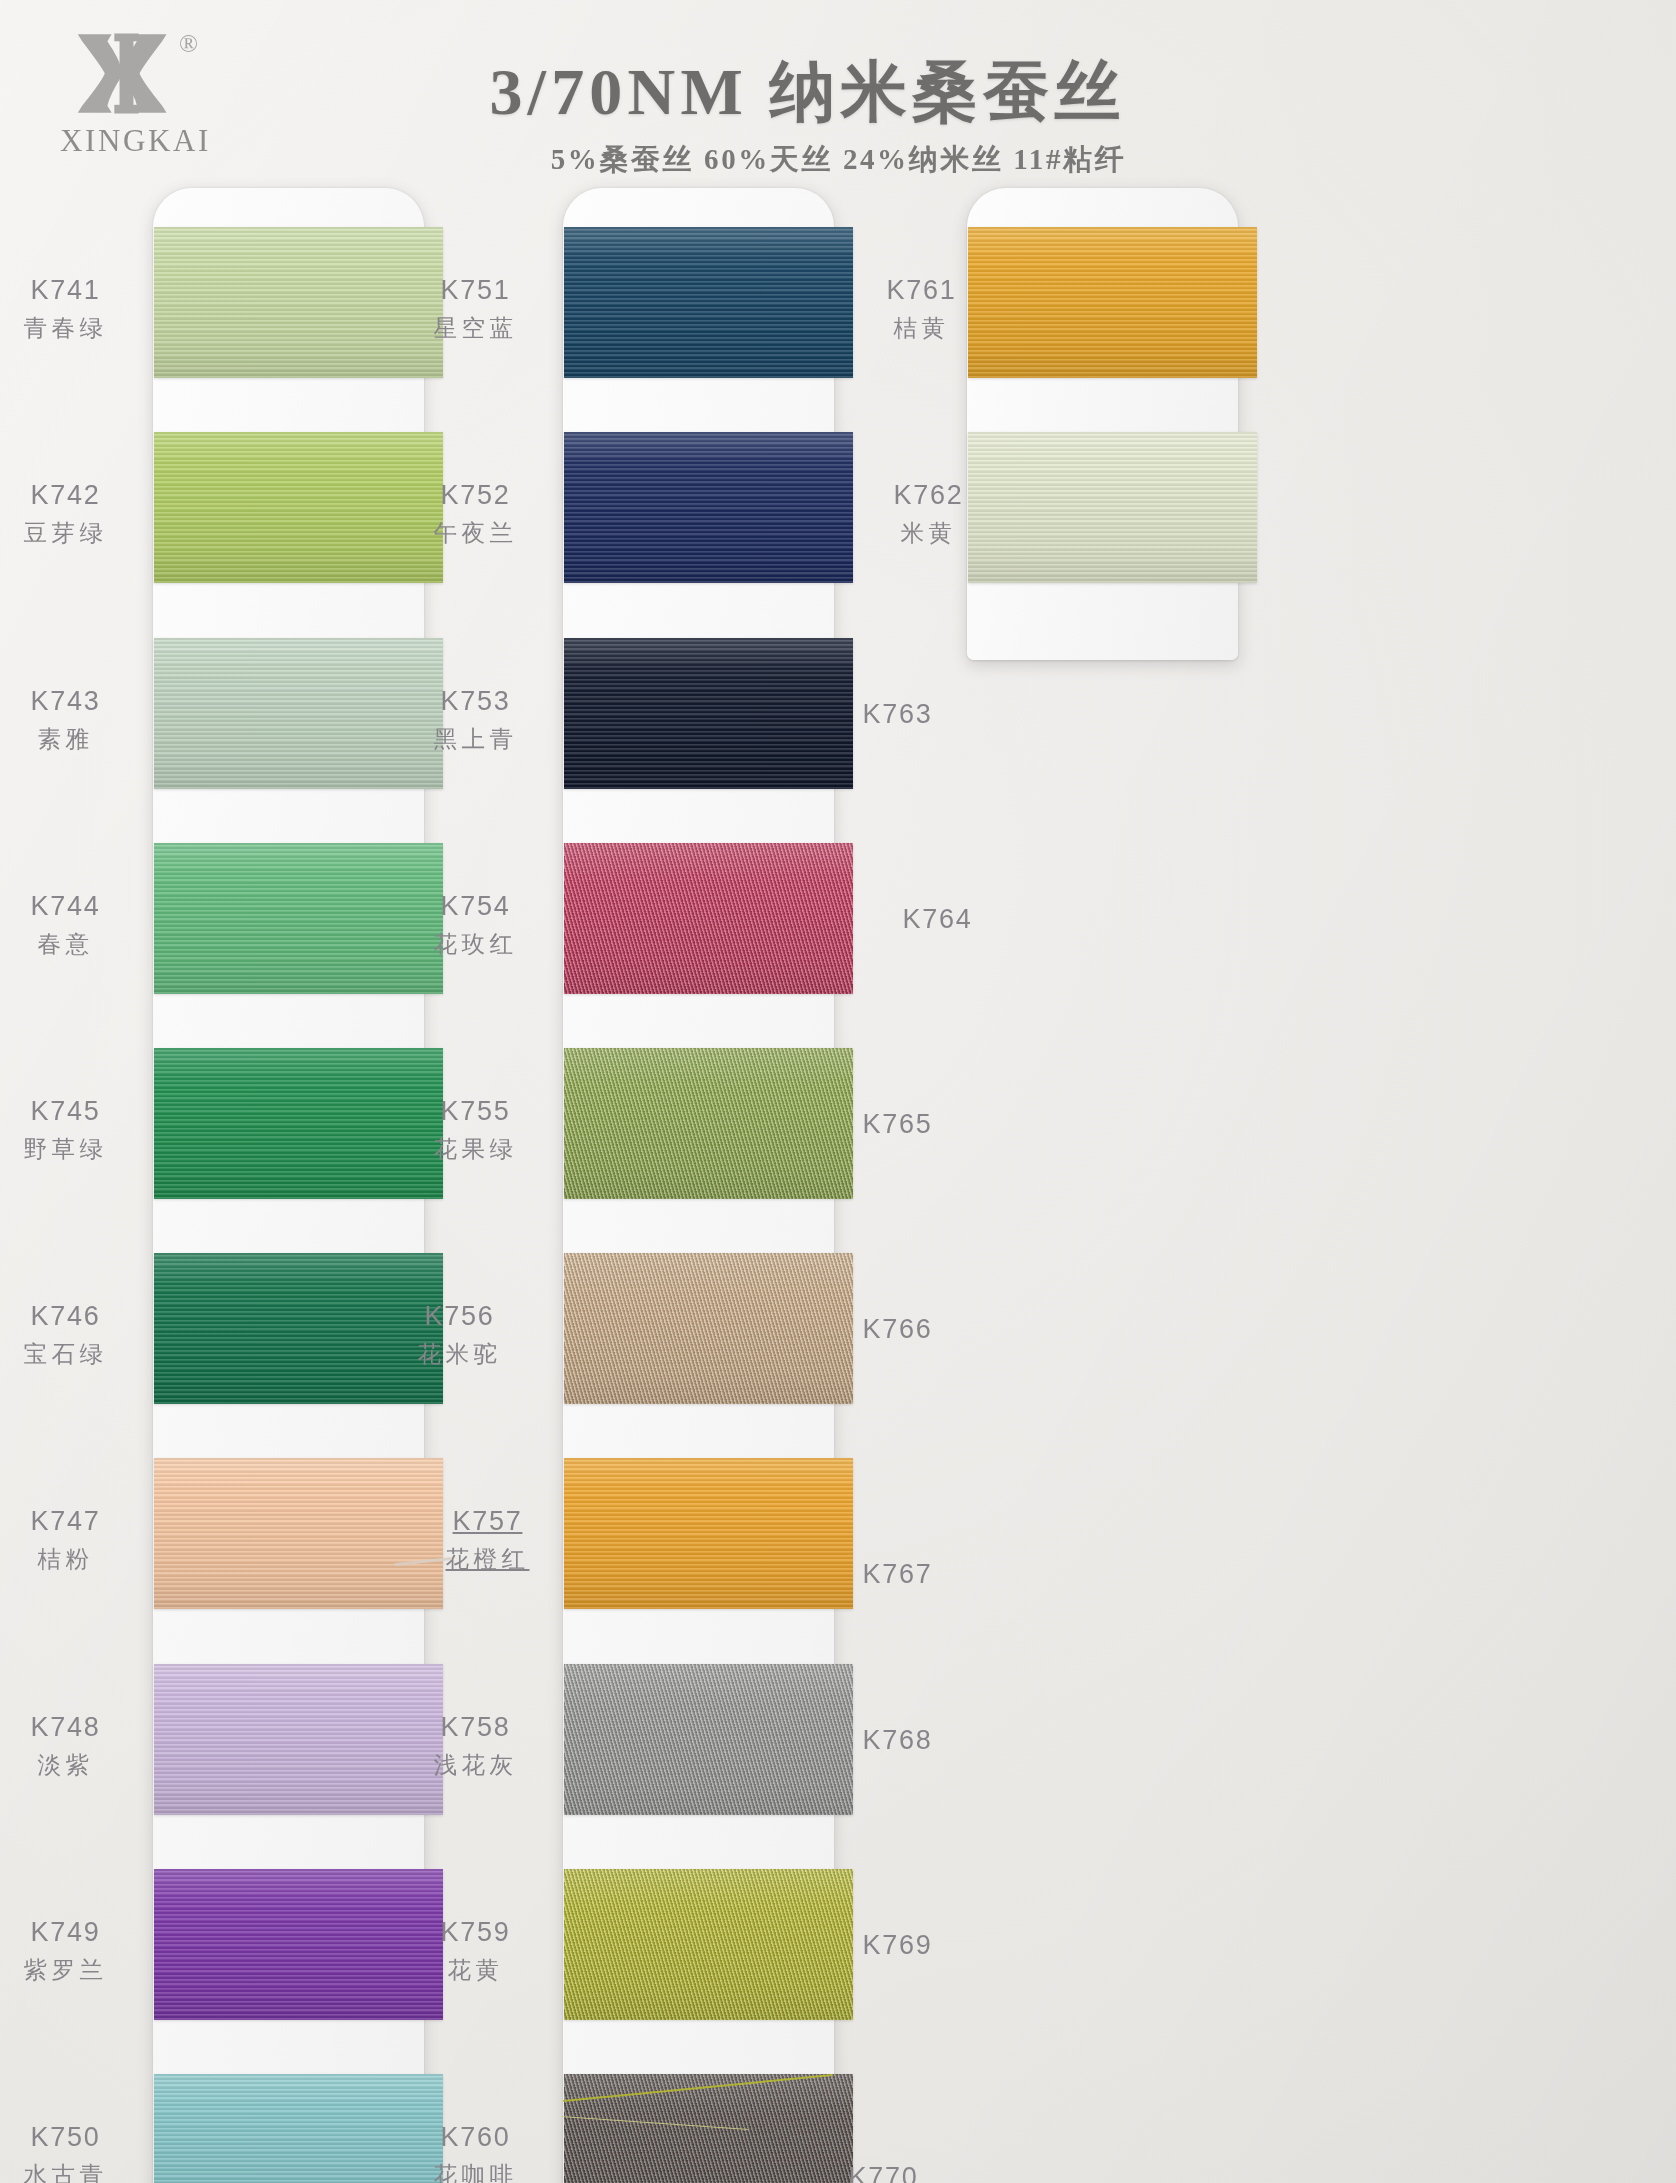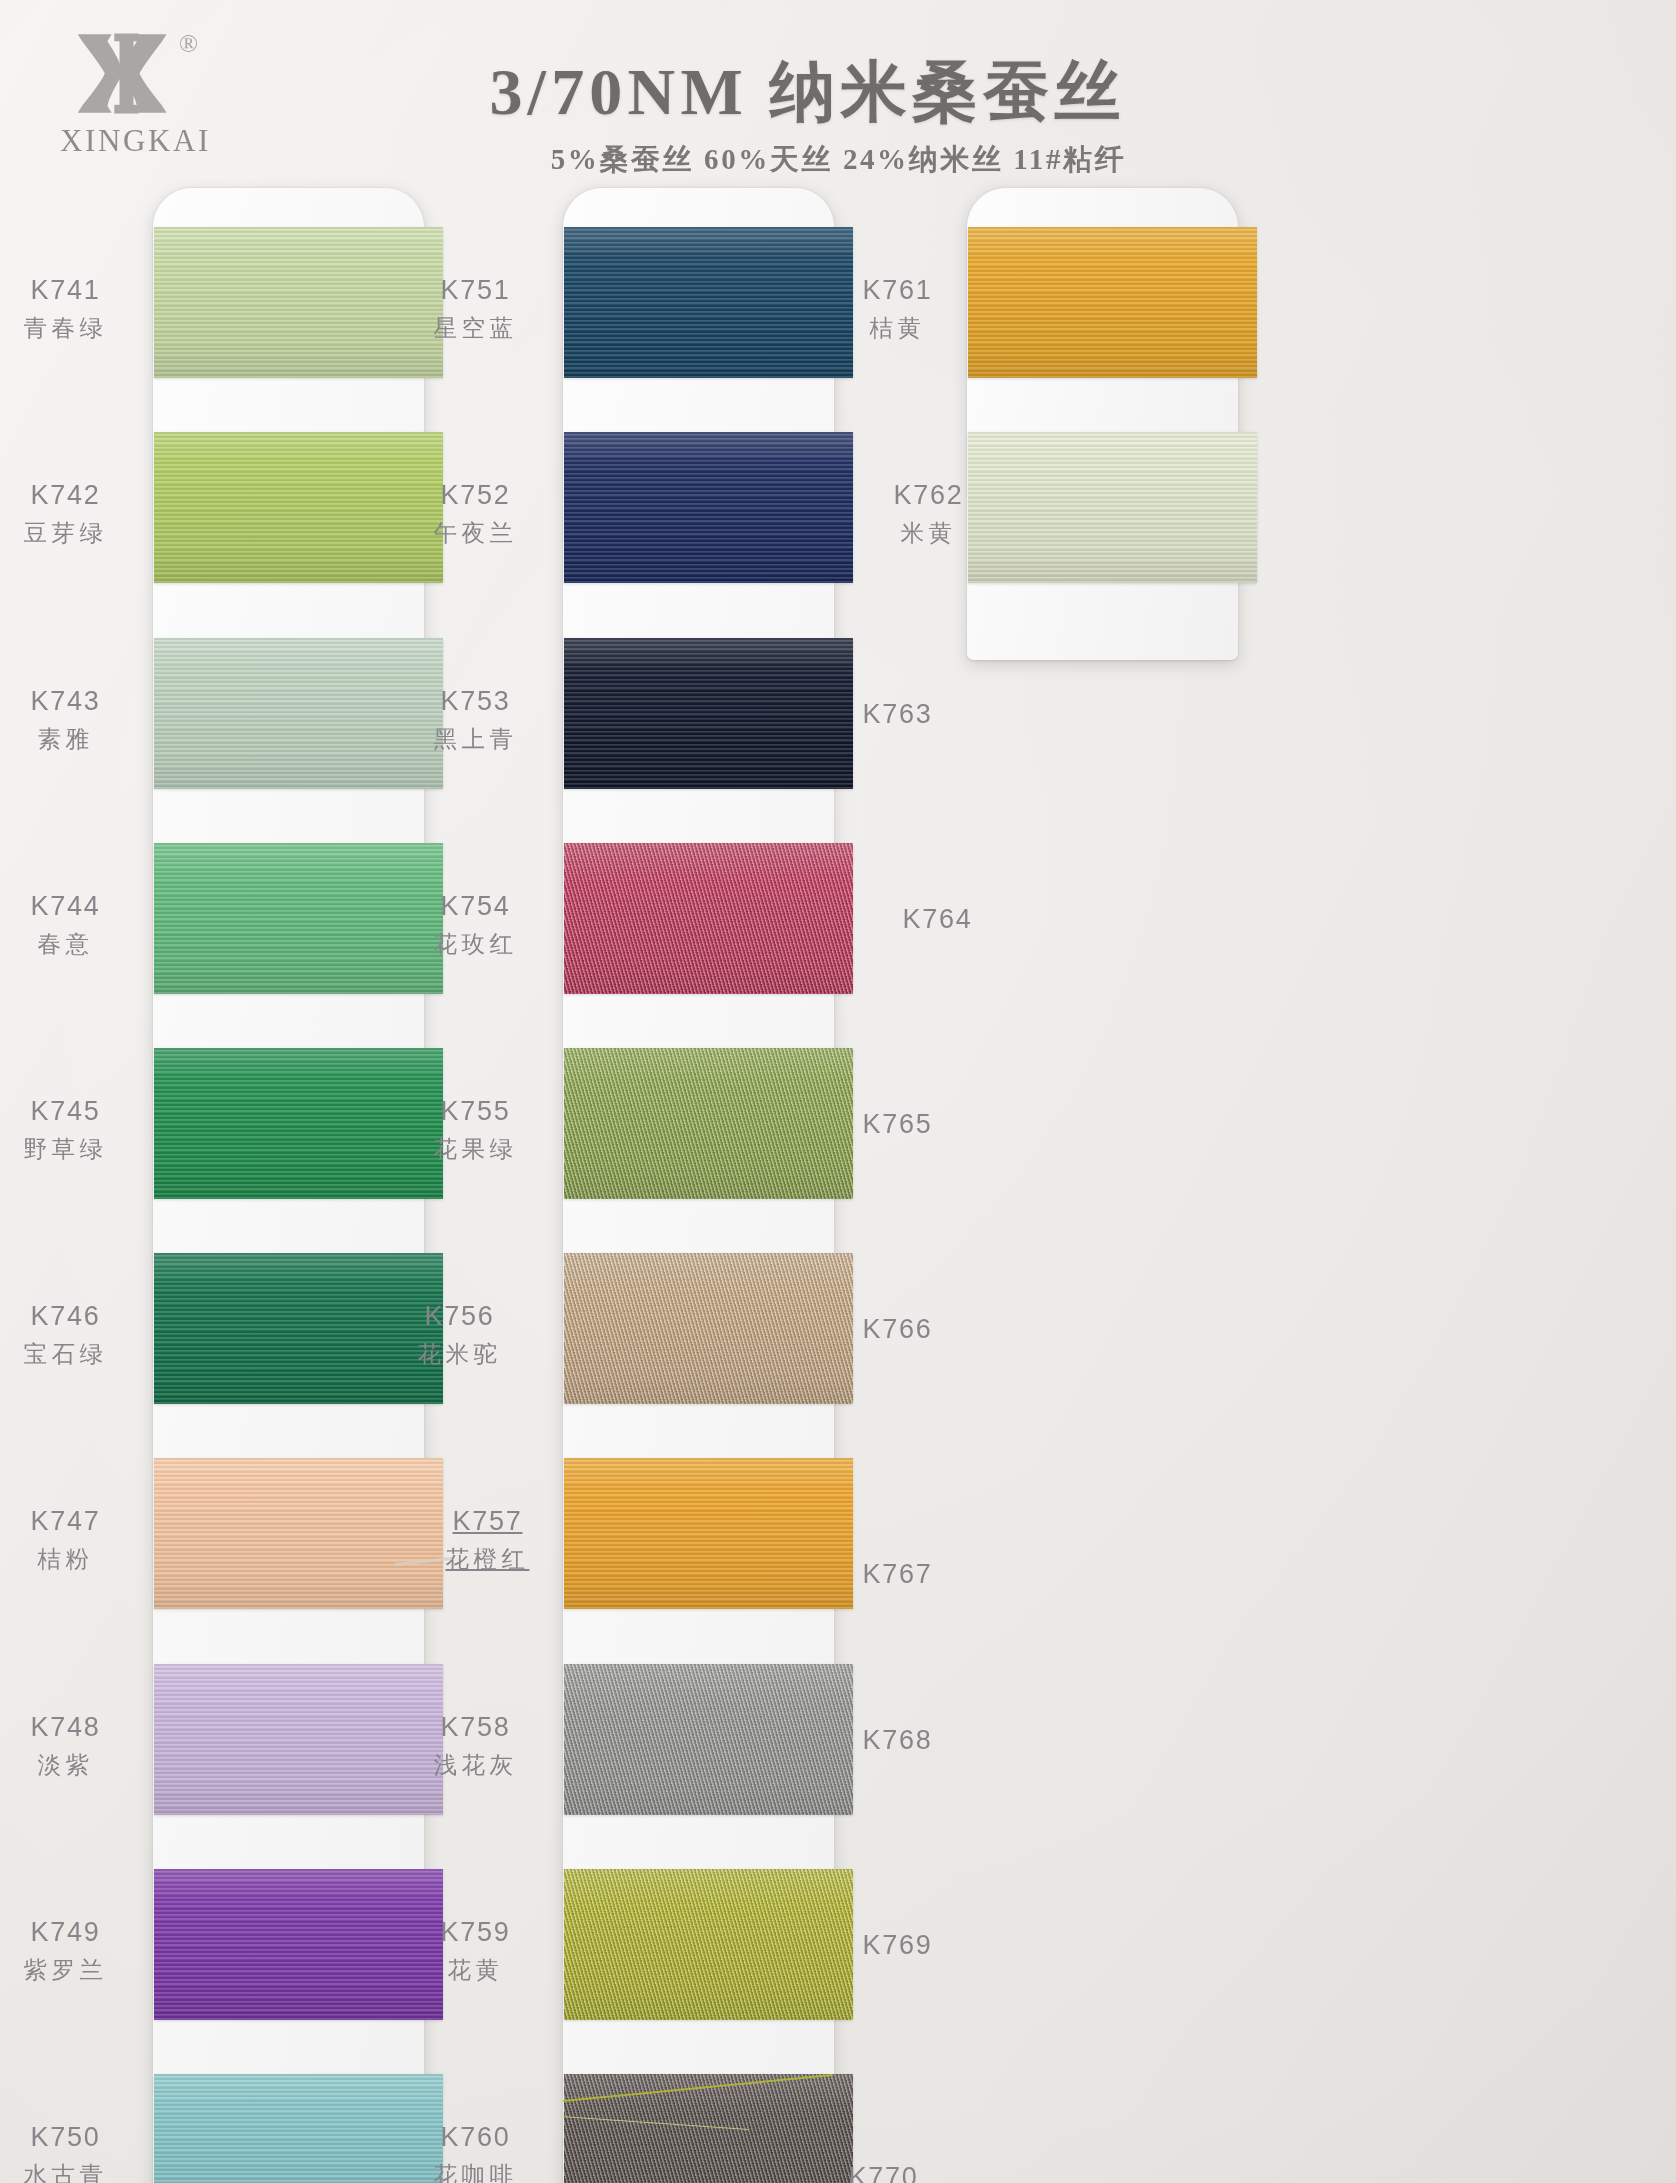--- a/index.html
+++ b/index.html
@@ -243,21 +243,21 @@
       <div class="tex"></div>
     </div>
     <div class="label" style="left: 384px; top: 2122px;">
       <div class="code">K760</div>
       <div class="cn">花咖啡</div>
     </div>
     <div class="card short" style="left: 967px; top: 188px; width: 271px; height: 472px;"></div>
     <div class="swatch" style="position: absolute; left: 968px; top: 227px; width: 289px; height: 151px; background: rgb(232, 166, 39);">
       <div class="tex"></div>
     </div>
-    <div class="label" style="left: 806px; top: 275px;">
+    <div class="label" style="left: 830px; top: 275px;">
       <div class="code">K761</div>
       <div class="cn">桔黄</div>
     </div>
     <div class="swatch" style="position: absolute; left: 968px; top: 432px; width: 289px; height: 151px; background: rgb(226, 232, 205);">
       <div class="tex"></div>
     </div>
     <div class="label" style="left: 837px; top: 480px;">
       <div class="code">K762</div>
       <div class="cn">米黄</div>
     </div>

